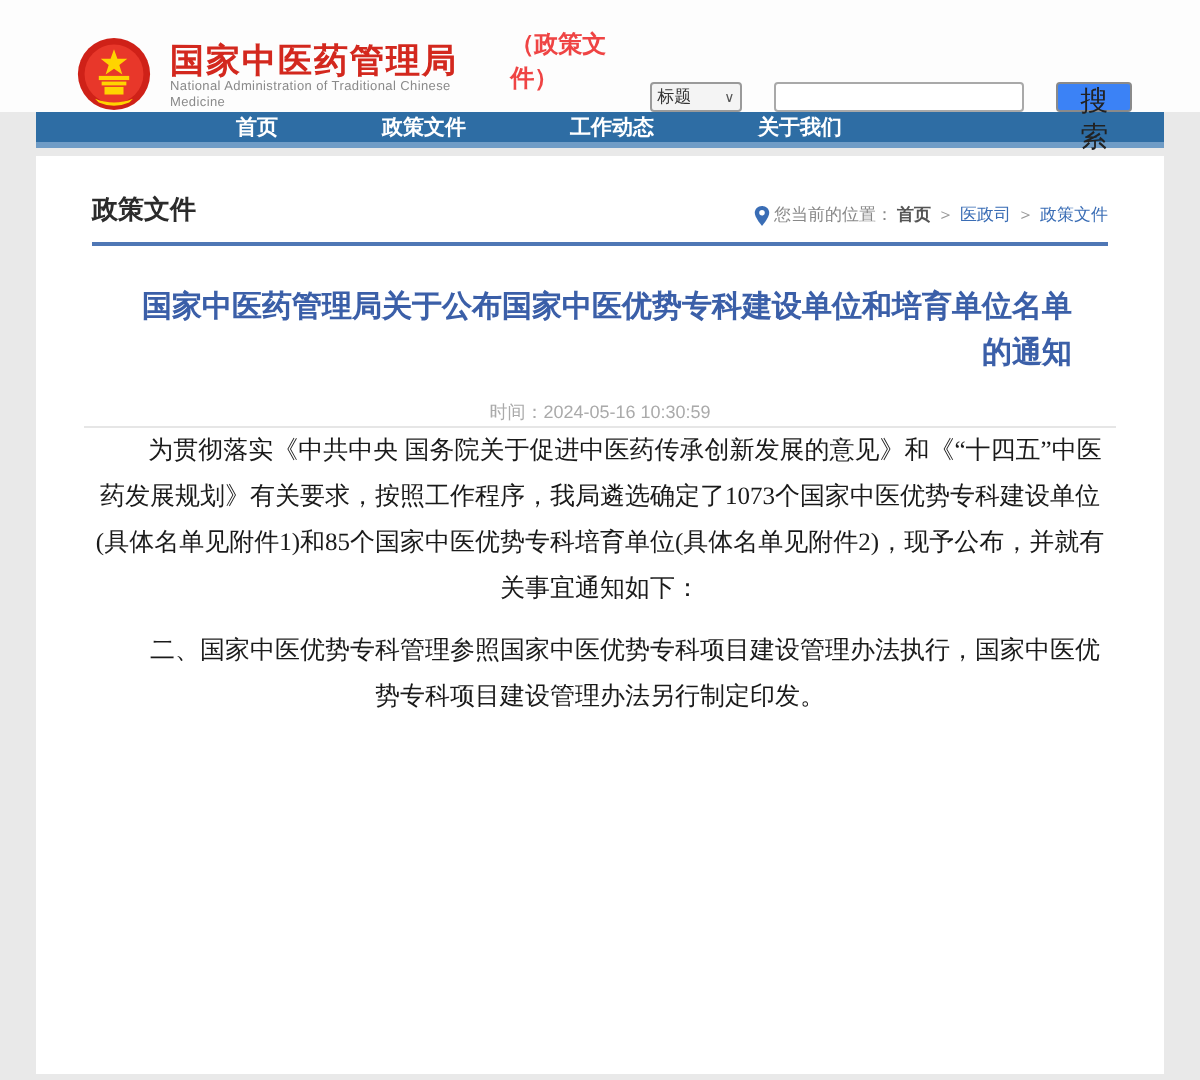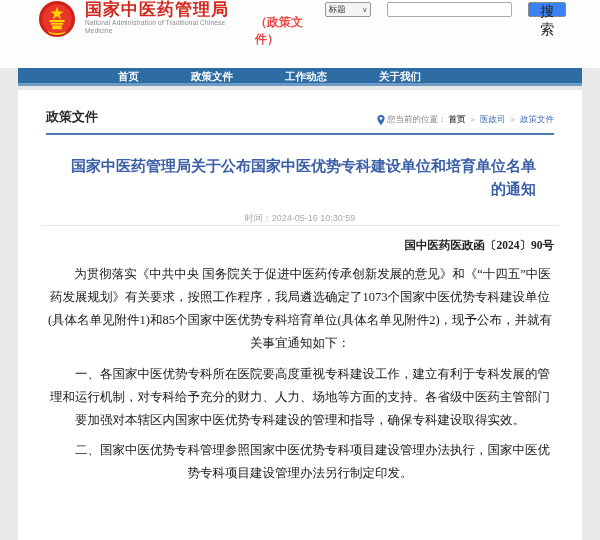--- a/index.html
+++ b/index.html
@@ -6,23 +6,23 @@
   html, body { width: 600px; height: 540px; }
   body {
     font-family: "Liberation Sans", sans-serif;
     background: #e9e9e9;
     overflow: hidden;
     position: relative;
   }
   
   .site-header {
     background: #fdfdfd;
-    height: 68px;
+    height: 56px;
     display: flex;
-    align-items: flex-start;
+    align-items: flex-end;
     padding: 0 34px 0 38px;
   }
   .emblem {
     width: 38px; height: 38px; flex: 0 0 38px;
     margin-right: 9px;
   }
   .brand-block { display: flex; flex-direction: column; justify-content: center; }
   .brand-title {
     color: #d3281e; font-weight: bold; font-size: 17px; letter-spacing: 1px;
     line-height: 19px;
@@ -150,23 +150,21 @@
         <span class="crumb-sep">＞</span>
         <span class="crumb-link">医政司</span>
         <span class="crumb-sep">＞</span>
         <span class="crumb-link">政策文件</span>
       </div>
     </div>
 
     <h1 class="article-title">国家中医药管理局关于公布国家中医优势专科建设单位和培育单位名单的通知</h1>
     <div class="article-time">时间：2024-05-16 10:30:59</div>
     <hr class="divider">
-    <div class="doc-number">国中医药医政函〔2024〕90号</div>
 
     <div class="article-body">
       <p class="indent">为贯彻落实《中共中央 国务院关于促进中医药传承创新发展的意见》和《“十四五”中医药发展规划》有关要求，按照工作程序，我局遴选确定了1073个国家中医优势专科建设单位(具体名单见附件1)和85个国家中医优势专科培育单位(具体名单见附件2)，现予公布，并就有关事宜通知如下：</p>
-      <p class="indent">一、各国家中医优势专科所在医院要高度重视专科建设工作，建立有利于专科发展的管理和运行机制，对专科给予充分的财力、人力、场地等方面的支持。各省级中医药主管部门要加强对本辖区内国家中医优势专科建设的管理和指导，确保专科建设取得实效。</p>
       <p class="indent">二、国家中医优势专科管理参照国家中医优势专科项目建设管理办法执行，国家中医优势专科项目建设管理办法另行制定印发。</p>
 
     </div>
 
   </div>
 </main>
 
 </body></html>

